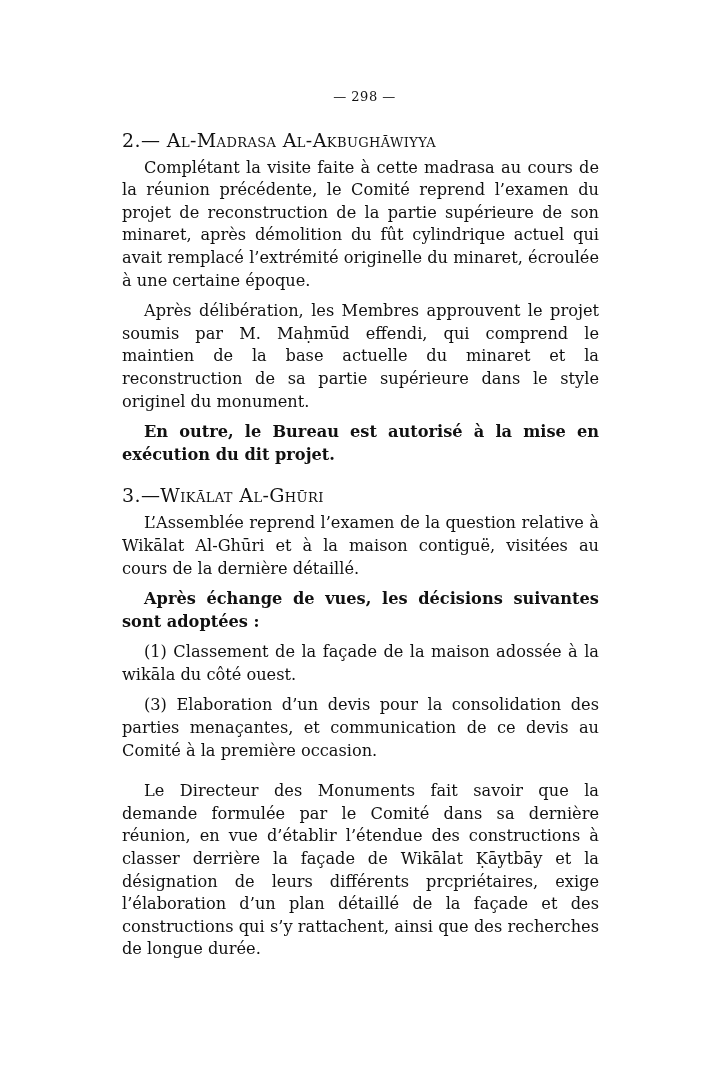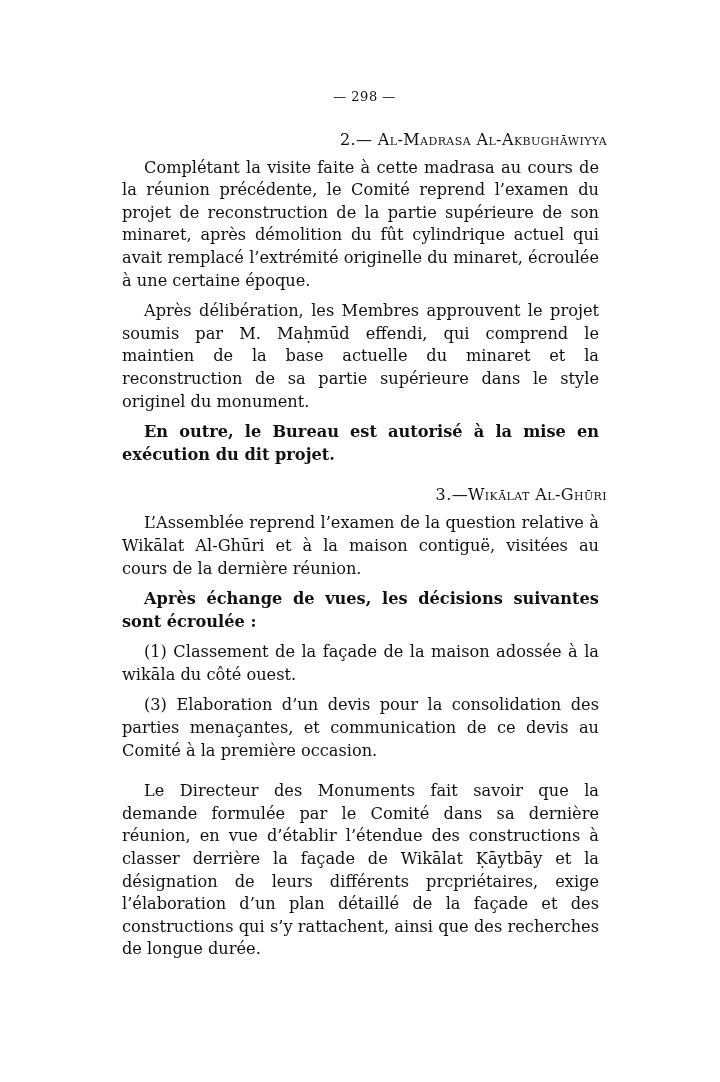--- a/index.html
+++ b/index.html
@@ -4,43 +4,43 @@
   <style>
     html, body { margin: 0; padding: 0; background: #ffffff; }
     body { width: 720px; height: 1082px; position: relative; overflow: hidden; }
     .page {
       position: absolute; left: 122px; top: 86px; width: 485px;
       font-family: "DejaVu Serif", "Liberation Serif", serif;
       color: #111; font-size: 16.2px; line-height: 22.6px;
     }
     .pnum { text-align: center; font-size: 13px; margin: 0 0 20px 0; letter-spacing: 0.5px; }
     .heading {
-      text-align: right; font-size: 16px; margin: 0 0 6px 0;
+      text-align: left; font-size: 19px; margin: 0 0 6px 0;
       font-variant: small-caps; letter-spacing: 0.4px; line-height: 22px;
     }
     p { margin: 0 8px 8px 0; text-align: justify; text-indent: 22px; }
     p.last { text-align-last: left; font-weight: bold; }
   </style>
 </head>
 <body>
 
 <div class="page">
   <div class="pnum">— 298 —</div>
 
   <section>
     <div class="heading">2.— Al-Madrasa Al-Akbughāwiyya</div>
     <p>Complétant la visite faite à cette madrasa au cours de la réunion précédente, le Comité reprend l’examen du projet de reconstruction de la partie supérieure de son minaret, après démolition du fût cylindrique actuel qui avait remplacé l’extrémité originelle du minaret, écroulée à une certaine époque.</p>
     <p>Après délibération, les Membres approuvent le projet soumis par M. Maḥmūd effendi, qui comprend le maintien de la base actuelle du minaret et la reconstruction de sa partie supérieure dans le style originel du monument.</p>
     <p class="last" style="margin-bottom:18px">En outre, le Bureau est autorisé à la mise en exécution du dit projet.</p>
   </section>
 
   <section>
     <div class="heading">3.—Wikālat Al-Ghūri</div>
-    <p>L’Assemblée reprend l’examen de la question relative à Wikālat Al-Ghūri et à la maison contiguë, visitées au cours de la dernière réunion.</p>
-    <p class="last">Après échange de vues, les décisions suivantes sont écroulée :</p>
+    <p>L’Assemblée reprend l’examen de la question relative à Wikālat Al-Ghūri et à la maison contiguë, visitées au cours de la dernière détaillé.</p>
+    <p class="last">Après échange de vues, les décisions suivantes sont adoptées :</p>
     <p>(1) Classement de la façade de la maison adossée à la wikāla du côté ouest.</p>
     <p style="margin-bottom:18px">(3) Elaboration d’un devis pour la consolidation des parties menaçantes, et communication de ce devis au Comité à la première occasion.</p>
   </section>
 
   <section>
     <p>Le Directeur des Monuments fait savoir que la demande formulée par le Comité dans sa dernière réunion, en vue d’établir l’étendue des constructions à classer derrière la façade de Wikālat Ḳāytbāy et la désignation de leurs différents prcpriétaires, exige l’élaboration d’un plan détaillé de la façade et des constructions qui s’y rattachent, ainsi que des recherches de longue durée.</p>
   </section>
 </div>
 
 </body></html>

